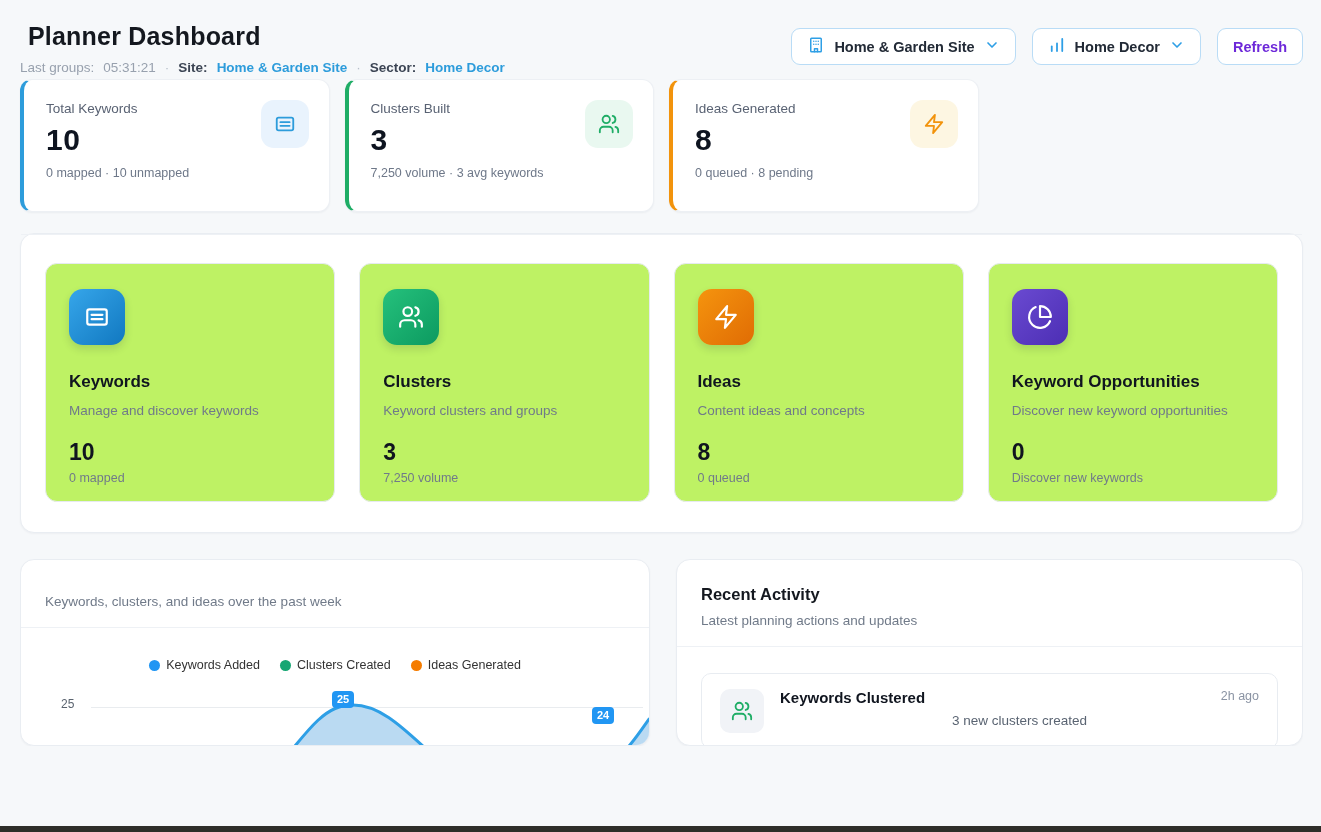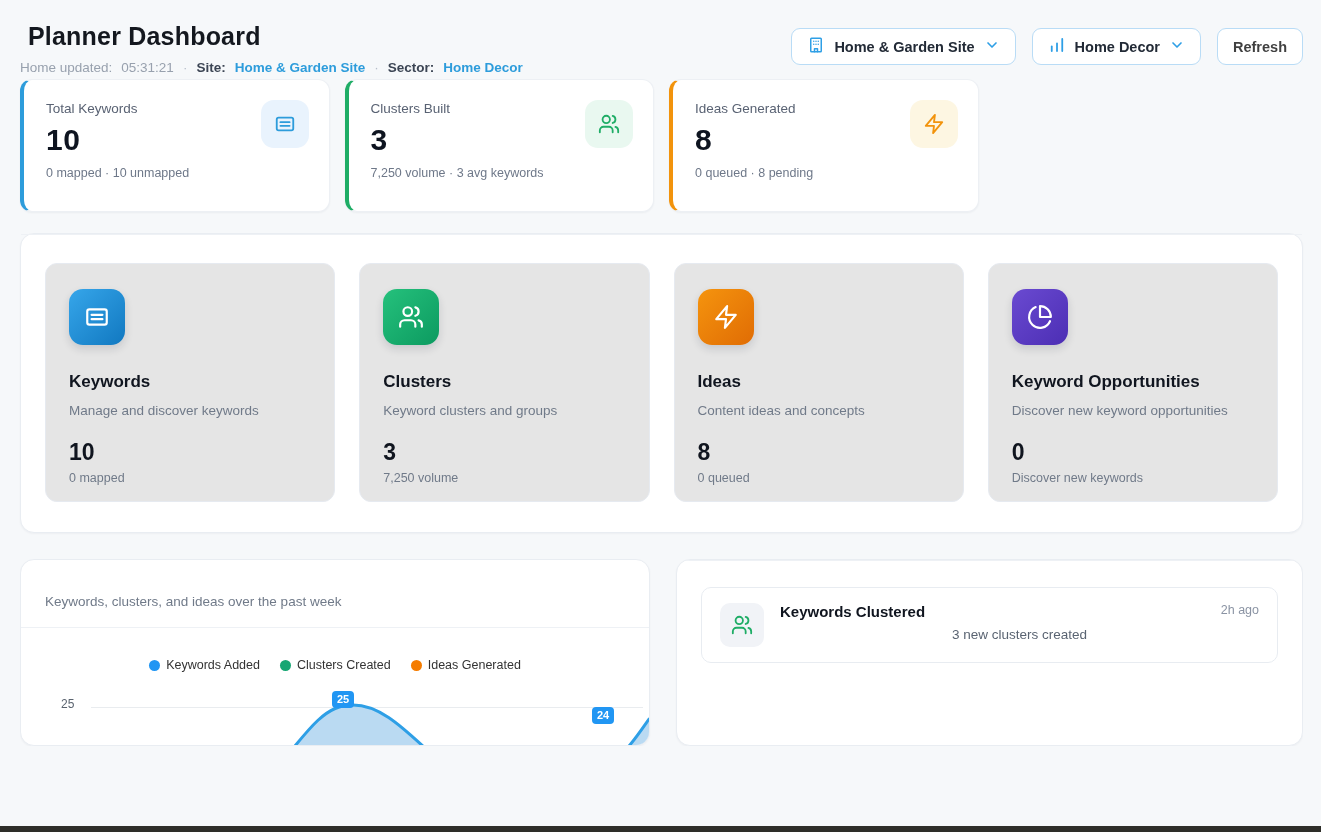--- a/index.html
+++ b/index.html
@@ -19,21 +19,21 @@
   .meta .lbl { color:#3c4554; font-weight:700; }
   .meta .link { color:#2d9cdb; font-weight:700; cursor:pointer; }
   .meta .dot { color:#b7bfca; }
   .toolbar { display:flex; gap:16px; margin-top:8px; }
   .tbtn {
     display:inline-flex; align-items:center; gap:9px; height:37px; padding:0 15px;
     background:#fff; border:1px solid #b9dcf6; border-radius:9px;
     font-size:14.5px; font-weight:700; color:#222a36; cursor:pointer; font-family:inherit;
   }
   .tbtn svg { color:#2e9fe6; flex:none; }
-  .tbtn.refresh { color:#404040; }
+  .tbtn.refresh { color:#6d28d9; }
 
   
   .stats { display:grid; grid-template-columns:repeat(4,1fr); gap:15px; margin-top:4px; }
   .stat-card {
     position:relative; background:#fff; border:1px solid #edf0f4;
     border-left:4px solid var(--accent,#ccc); border-radius:12px; height:133px;
     padding:21px 20px 0 22px; box-shadow:0 1px 2px rgba(20,30,50,.05);
   }
   .stat-title { font-size:13.5px; color:#596273; }
   .stat-value { font-size:30px; font-weight:800; color:#0e1420; margin-top:7px; letter-spacing:.5px; }
@@ -46,21 +46,21 @@
 
   
   .panel { background:#fff; border:1px solid #e9edf2; border-radius:14px; box-shadow:0 1px 2px rgba(20,30,50,.04); }
   .modules-panel { margin-top:21px; }
   .panel-head { padding:25px 24px 18px; }
   .panel-title { font-size:16.5px; font-weight:700; color:#14181f; margin:0; }
   .panel-sub { font-size:13.5px; color:#707a89; margin:9px 0 0; }
   .divider { border-top:1px solid #eef1f5; }
 
   .modules-grid { display:grid; grid-template-columns:repeat(4,1fr); gap:24px; padding:28px 24px 30px; }
-  .module-card { border:1px solid #e6eaf0; border-radius:12px; padding:25px 23px; height:239px; cursor:pointer; background:#e5e5e5; }
+  .module-card { border:1px solid #e6eaf0; border-radius:12px; padding:25px 23px; height:239px; cursor:pointer; background:#bef264; }
   .module-icon {
     width:56px; height:56px; border-radius:14px; color:#fff;
     background:linear-gradient(135deg,var(--g1,#888),var(--g2,#555));
     display:flex; align-items:center; justify-content:center;
     box-shadow:0 4px 9px rgba(20,30,50,.14);
   }
   .module-title { font-size:17px; font-weight:800; color:#10151f; margin-top:27px; }
   .module-desc { font-size:13.5px; color:#707a89; margin-top:11px; }
   .module-value { font-size:23px; font-weight:800; color:#10151f; margin-top:21px; }
   .module-note { font-size:12.5px; color:#707a89; margin-top:5px; }
@@ -102,21 +102,21 @@
 </style>
 </head>
 <body>
 
 <div class="page">
 
   <div class="topbar">
     <div>
       <h1 class="page-title">Planner Dashboard</h1>
       <div class="meta">
-        <span>Home updated:</span>
+        <span>Last groups:</span>
         <span>05:31:21</span>
         <span class="dot">·</span>
         <span class="lbl">Site:</span>
         <span class="link">Home &amp; Garden Site</span>
         <span class="dot">·</span>
         <span class="lbl">Sector:</span>
         <span class="link">Home Decor</span>
       </div>
     </div>
     <div class="toolbar">
@@ -289,20 +289,24 @@
           <path d="M250 92 C 292 38 306 21 332 21 C 358 21 380 42 404 64 C 420 79 432 88 448 92" fill="none" stroke="#2e9fe6" stroke-width="3" stroke-linecap="round"></path>
           <path d="M572 92 C 598 80 616 52 628 35 L 628 92 Z" fill="#aed4f0" opacity="0.85"></path>
           <path d="M572 92 C 598 80 616 52 628 35" fill="none" stroke="#2e9fe6" stroke-width="3" stroke-linecap="round"></path>
         </svg>
         <span class="point-badge badge-a">25</span>
         <span class="point-badge badge-b">24</span>
       </div>
     </div>
 
     <div class="panel">
+      <div class="panel-head">
+        <h2 class="panel-title">Recent Activity</h2>
+        <p class="panel-sub">Latest planning actions and updates</p>
+      </div>
       <div class="divider"></div>
       <div class="recent-body">
         <div class="activity-item">
           <div class="activity-chip">
             <svg width="22" height="22" viewBox="0 0 24 24" fill="none" stroke="currentColor" stroke-width="2" stroke-linecap="round" stroke-linejoin="round">
                 <path d="M16 21v-2a4 4 0 0 0-4-4H6a4 4 0 0 0-4 4v2"></path>
                 <circle cx="9" cy="7" r="4"></circle>
                 <path d="M22 21v-2a4 4 0 0 0-3-3.87"></path>
                 <path d="M16 3.13a4 4 0 0 1 0 7.75"></path>
               </svg>

